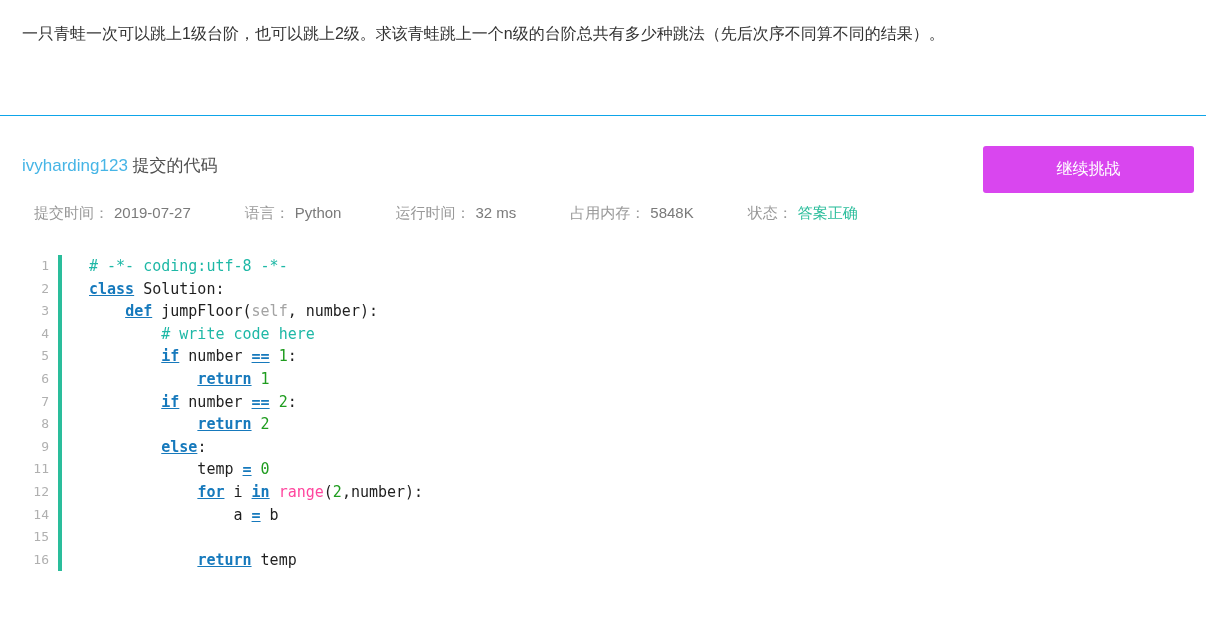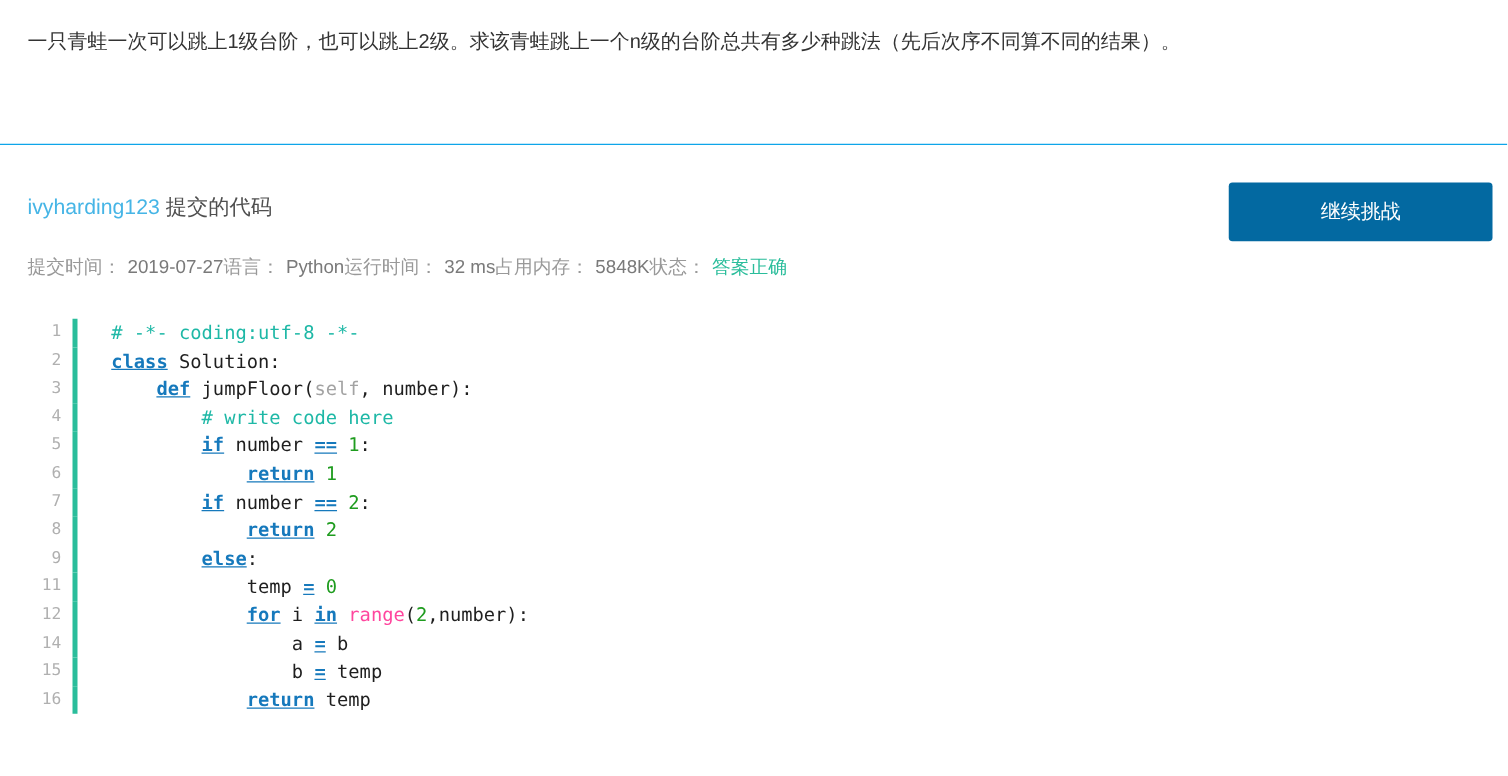--- a/index.html
+++ b/index.html
@@ -34,35 +34,37 @@
     color: #4f4f4f;
     padding-top: 8px;
   }
   .username { color: #46b5e6; text-decoration: none; cursor: pointer; }
   .continue-btn {
     position: absolute;
     right: 12px;
     top: 30px;
     width: 211px;
     height: 47px;
-    background: #0369a1;
+    background: #d946ef;
     color: #ffffff;
     font-size: 16px;
     font-family: "Liberation Sans", sans-serif;
     border: none;
     border-radius: 3px;
     cursor: pointer;
   }
 
   
   .meta-row {
     display: flex;
     align-items: center;
+    gap: 54px;
     padding: 10px 22px 0 22px;
     font-size: 15px;
+    margin-left: 12px;
   }
   .meta-item { white-space: nowrap; }
   .meta-label { color: #999999; }
   .meta-value { color: #7a7a7a; margin-left: 5px; }
   .meta-value.status { color: #2abd9b; }
 
   
   .code-block {
     margin: 32px 0 0 0;
     font-family: "DejaVu Sans Mono", "Liberation Mono", monospace;
@@ -122,19 +124,19 @@
         <div class="code-line"><span class="gutter">3</span><span class="code-text"><span class="tok-plain">    </span><span class="tok-kw">def</span><span class="tok-plain"> jumpFloor(</span><span class="tok-param">self</span><span class="tok-plain">, number):</span></span></div>
         <div class="code-line"><span class="gutter">4</span><span class="code-text"><span class="tok-plain">        </span><span class="tok-com"># write code here</span></span></div>
         <div class="code-line"><span class="gutter">5</span><span class="code-text"><span class="tok-plain">        </span><span class="tok-kw">if</span><span class="tok-plain"> number </span><span class="tok-kw">==</span><span class="tok-plain"> </span><span class="tok-num">1</span><span class="tok-plain">:</span></span></div>
         <div class="code-line"><span class="gutter">6</span><span class="code-text"><span class="tok-plain">            </span><span class="tok-kw">return</span><span class="tok-plain"> </span><span class="tok-num">1</span></span></div>
         <div class="code-line"><span class="gutter">7</span><span class="code-text"><span class="tok-plain">        </span><span class="tok-kw">if</span><span class="tok-plain"> number </span><span class="tok-kw">==</span><span class="tok-plain"> </span><span class="tok-num">2</span><span class="tok-plain">:</span></span></div>
         <div class="code-line"><span class="gutter">8</span><span class="code-text"><span class="tok-plain">            </span><span class="tok-kw">return</span><span class="tok-plain"> </span><span class="tok-num">2</span></span></div>
         <div class="code-line"><span class="gutter">9</span><span class="code-text"><span class="tok-plain">        </span><span class="tok-kw">else</span><span class="tok-plain">:</span></span></div>
         <div class="code-line"><span class="gutter">11</span><span class="code-text"><span class="tok-plain">            temp </span><span class="tok-kw">=</span><span class="tok-plain"> </span><span class="tok-num">0</span></span></div>
         <div class="code-line"><span class="gutter">12</span><span class="code-text"><span class="tok-plain">            </span><span class="tok-kw">for</span><span class="tok-plain"> i </span><span class="tok-kw">in</span><span class="tok-plain"> </span><span class="tok-fn">range</span><span class="tok-plain">(</span><span class="tok-num">2</span><span class="tok-plain">,number):</span></span></div>
         <div class="code-line"><span class="gutter">14</span><span class="code-text"><span class="tok-plain">                a </span><span class="tok-kw">=</span><span class="tok-plain"> b</span></span></div>
-        <div class="code-line"><span class="gutter">15</span><span class="code-text"><span class="tok-plain">                b </span><span class="tok-kw">=</span><span class="tok-plain"> temp</span></span></div>
+        <div class="code-line"><span class="gutter">15</span></div>
         <div class="code-line"><span class="gutter">16</span><span class="code-text"><span class="tok-plain">            </span><span class="tok-kw">return</span><span class="tok-plain"> temp</span></span></div>
       </div>
 
   </section>
 
 </div>
 
 </body></html>

